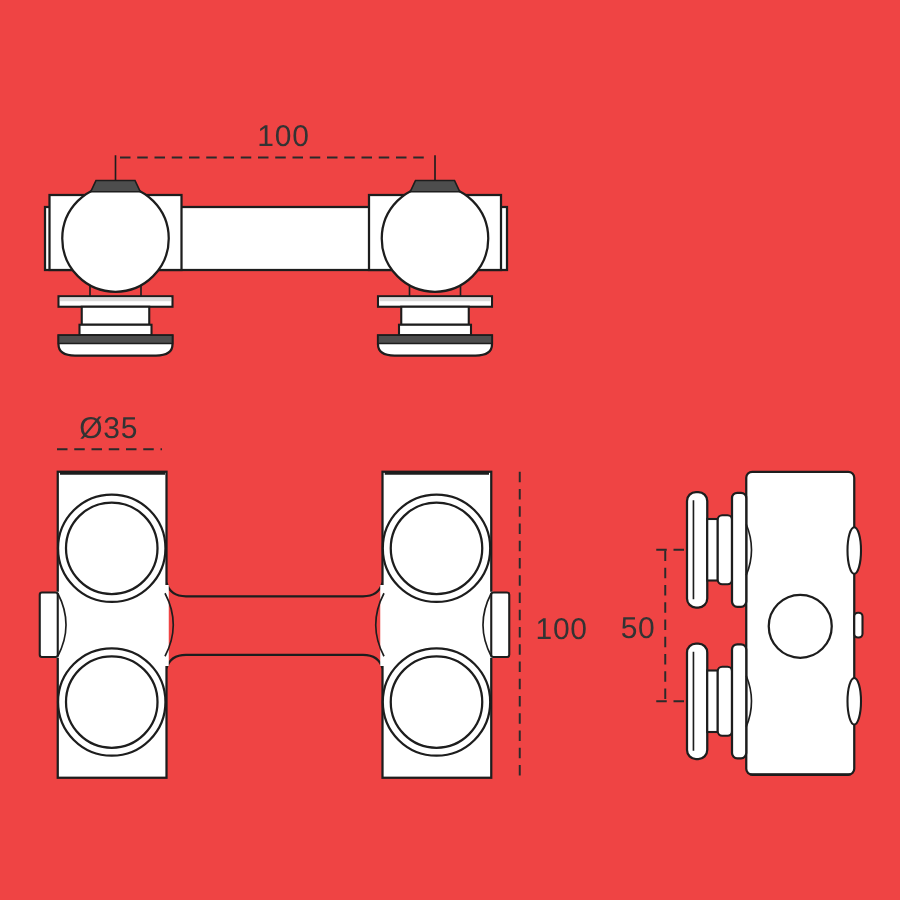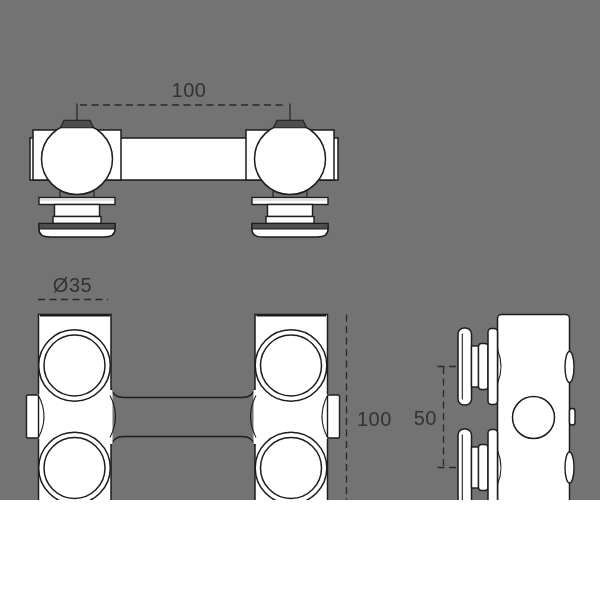--- a/index.html
+++ b/index.html
@@ -1,16 +1,16 @@
 <!DOCTYPE html>
 <html><head>
 <meta charset="utf-8">
 <style>
   html,body{margin:0;padding:0;background:#ffffff;}
-  .canvas{position:relative;width:600px;height:500px;background:#737373;overflow:hidden;}
+  .canvas{position:relative;width:600px;height:600px;background:#ef4444;overflow:hidden;}
   svg{display:block;}
   .ln{stroke:#1d1d1d;stroke-width:1.5;fill:none;stroke-linecap:butt;}
   .w{fill:#ffffff;}
   .dk{fill:#4d4d4d;}
   .lt{fill:#dcdcdc;stroke:none;}
   .dash{stroke:#2a2a2a;stroke-width:1.3;stroke-dasharray:7 4.5;fill:none;}
   .thin{stroke-width:1.1;}
   .med{stroke-width:1.4;}
   .bold{stroke-width:2.3;}
   .dim-text{font-family:"Liberation Sans",sans-serif;font-size:20px;fill:#333333;stroke:none;letter-spacing:0.5px;}

